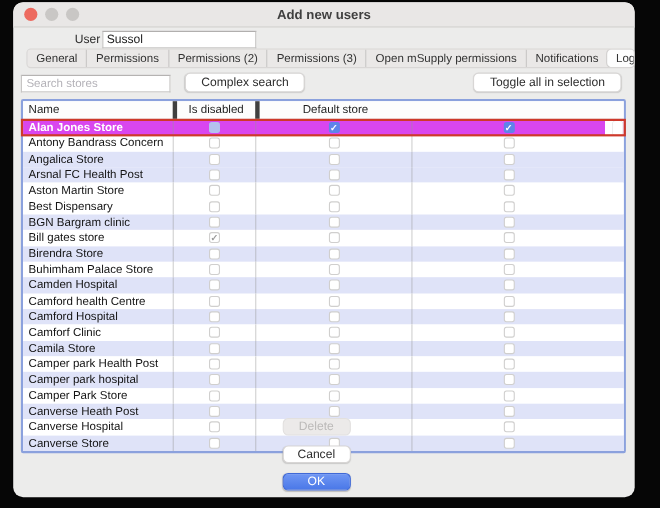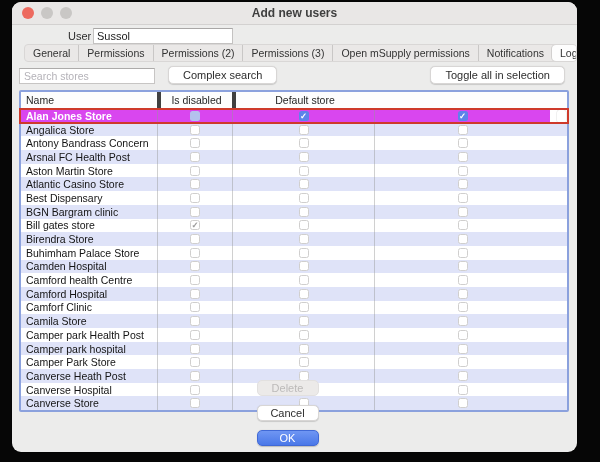--- a/index.html
+++ b/index.html
@@ -197,74 +197,61 @@
             <span class="cb sel-unchecked"></span>
           </div>
           <div class="td td-default">
             <span class="cb sel-checked">✓</span>
           </div>
           <div class="td td-login">
             <span class="cb sel-checked">✓</span>
           </div>
           <div class="td td-extra"></div>
         </div>
+        <div class="tr">
+          <div class="td td-name">Antony Bandrass Concern</div>
+          <div class="td td-disabled">
+            <span class="cb"></span>
+          </div>
+          <div class="td td-default">
+            <span class="cb"></span>
+          </div>
+          <div class="td td-login">
+            <span class="cb"></span>
+          </div>
+          <div class="td td-extra"></div>
+        </div>
         <div class="tr alt">
           <div class="td td-name">Angalica Store</div>
           <div class="td td-disabled">
             <span class="cb"></span>
           </div>
           <div class="td td-default">
             <span class="cb"></span>
           </div>
           <div class="td td-login">
             <span class="cb"></span>
           </div>
           <div class="td td-extra"></div>
         </div>
-        <div class="tr">
-          <div class="td td-name">Antony Bandrass Concern</div>
-          <div class="td td-disabled">
-            <span class="cb"></span>
-          </div>
-          <div class="td td-default">
-            <span class="cb"></span>
-          </div>
-          <div class="td td-login">
-            <span class="cb"></span>
-          </div>
-          <div class="td td-extra"></div>
-        </div>
         <div class="tr alt">
           <div class="td td-name">Arsnal FC Health Post</div>
           <div class="td td-disabled">
             <span class="cb"></span>
           </div>
           <div class="td td-default">
             <span class="cb"></span>
           </div>
           <div class="td td-login">
             <span class="cb"></span>
           </div>
           <div class="td td-extra"></div>
         </div>
         <div class="tr">
           <div class="td td-name">Aston Martin Store</div>
-          <div class="td td-disabled">
-            <span class="cb"></span>
-          </div>
-          <div class="td td-default">
-            <span class="cb"></span>
-          </div>
-          <div class="td td-login">
-            <span class="cb"></span>
-          </div>
-          <div class="td td-extra"></div>
-        </div>
-        <div class="tr alt">
-          <div class="td td-name">Atlantic Casino Store</div>
           <div class="td td-disabled">
             <span class="cb"></span>
           </div>
           <div class="td td-default">
             <span class="cb"></span>
           </div>
           <div class="td td-login">
             <span class="cb"></span>
           </div>
           <div class="td td-extra"></div>

